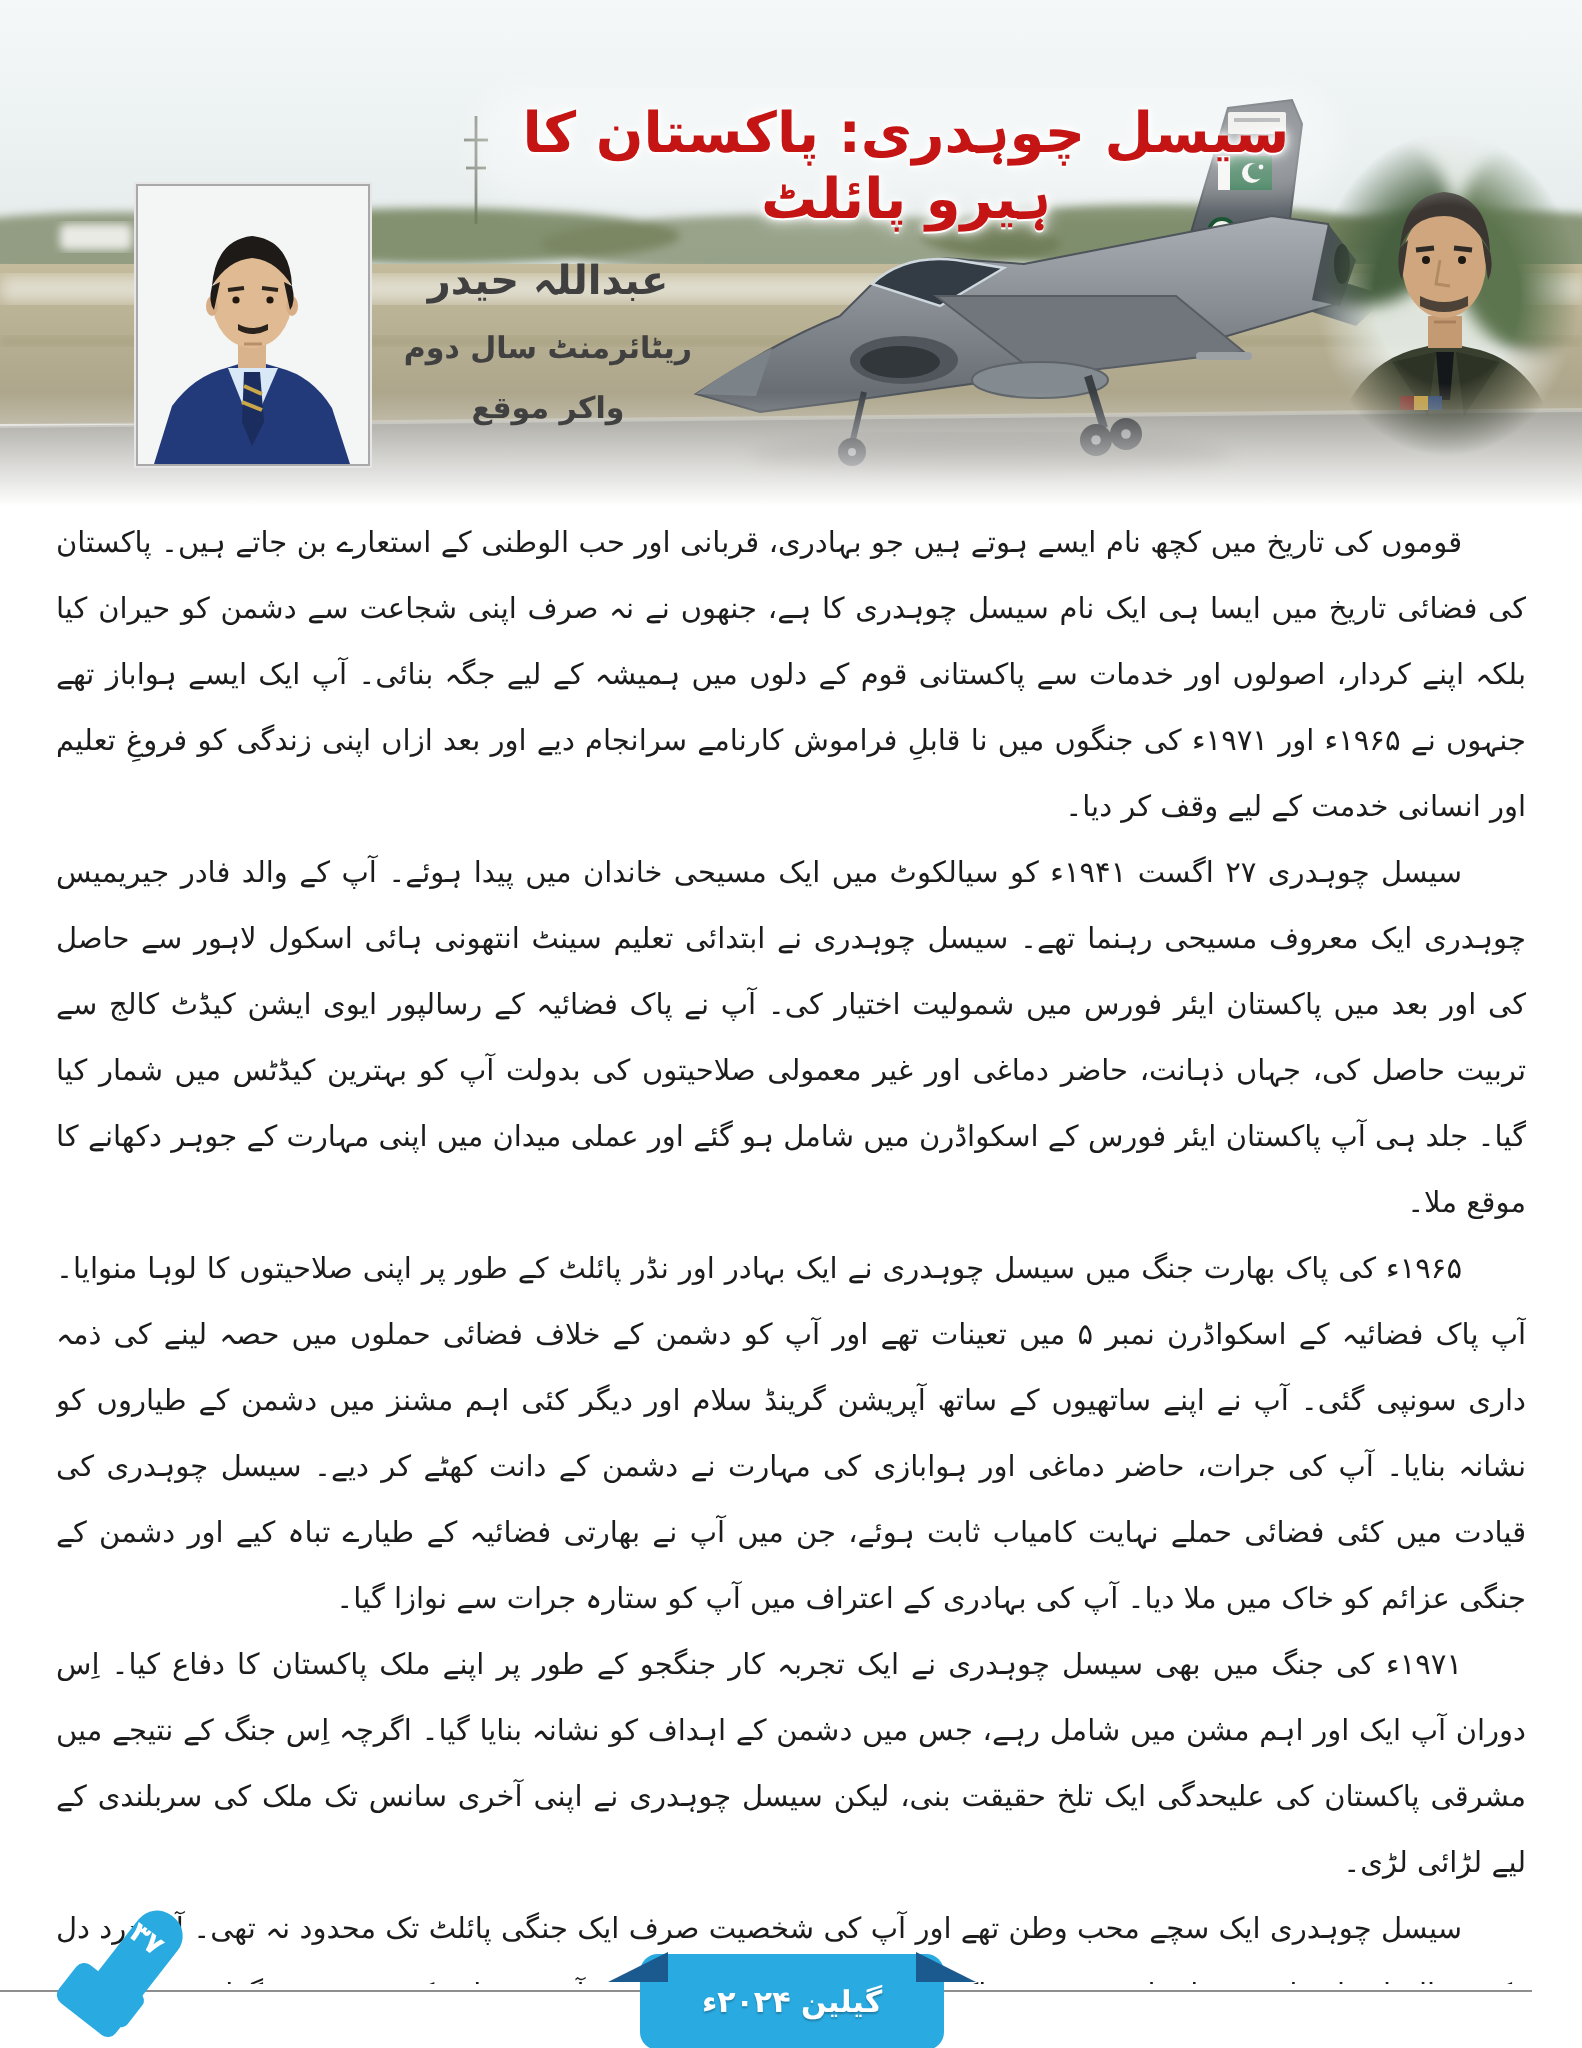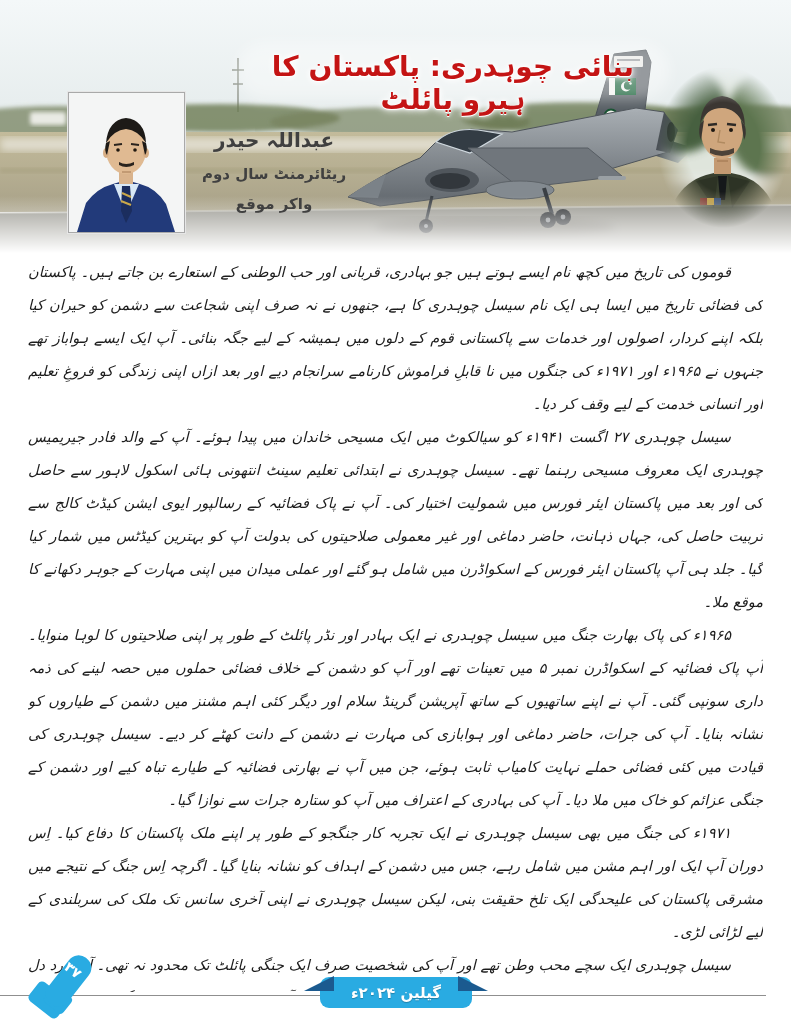--- a/index.html
+++ b/index.html
@@ -38,27 +38,27 @@
   .author-class{font-size:15px;font-weight:bold;margin-bottom:12px;}
   .author-house{font-size:15px;font-weight:bold;}
   
   .pilot-photo{position:absolute;left:656px;top:68px;width:135px;height:172px;
     -webkit-mask-image:radial-gradient(ellipse 52% 50% at 50% 46%,#000 52%,transparent 94%);
             mask-image:radial-gradient(ellipse 52% 50% at 50% 46%,#000 52%,transparent 94%);}
   
   .article{
     position:absolute;left:28px;top:256px;width:735px;height:736px;overflow:hidden;
     direction:rtl;text-align:justify;color:var(--text-black);
-    font-size:14.5px;line-height:33px;font-style:italic;
+    font-size:14.5px;line-height:33px;
   }
   .article p{text-indent:32px;}
   
   .footer-divider{position:absolute;left:0;top:995px;width:766px;height:0;
     border-top:1px solid #8f8f8f;}
-  .magazine-ribbon{position:absolute;left:320px;top:977px;width:152px;height:31px;
+  .magazine-ribbon{position:absolute;left:320px;top:977px;width:152px;height:48px;
     background:var(--ribbon-blue);border-radius:9px;z-index:3;
     display:flex;align-items:center;justify-content:center;}
   .ribbon-fold{position:absolute;top:-1px;width:30px;height:15px;background:var(--ribbon-dark);z-index:-1;}
   .ribbon-fold.left{left:-16px;clip-path:polygon(0 100%,100% 100%,100% 0);}
   .ribbon-fold.right{right:-16px;clip-path:polygon(0 0,0 100%,100% 100%);}
   .magazine-label{direction:rtl;color:#fff;font-size:15px;font-weight:bold;
     text-shadow:0 1px 1px rgba(0,0,0,.25);}
   .bookmark{position:absolute;left:24px;top:952px;width:80px;height:70px;z-index:4;}
   .bookmark .arm-long{position:absolute;left:32px;top:0;width:25px;height:58px;
     background:var(--ribbon-blue);border-radius:12px;transform:rotate(38deg);}
@@ -174,21 +174,21 @@
             <circle cx="563" cy="217" r="8" fill="#26292c" stroke="none"></circle>
           <circle cx="548" cy="220" r="2.4" fill="#8b8f93" stroke="none"></circle>
             <circle cx="563" cy="217" r="2.4" fill="#8b8f93" stroke="none"></circle>
         </g>
       </g>
     </svg>
     <div class="hero-fade"></div>
   </div>
 
   <div class="title-haze"></div>
-  <h1 class="page-title">بنائی چوہدری: پاکستان کا ہیرو پائلٹ</h1>
+  <h1 class="page-title">سیسل چوہدری: پاکستان کا ہیرو پائلٹ</h1>
 
   <div class="student-photo">
     <svg width="115" height="139" viewBox="0 0 115 139">
       <rect width="115" height="139" fill="#fbfbf8"></rect>
       <rect width="115" height="139" fill="#eef0f1" opacity=".5"></rect>
       <path d="M8,139 L17,110 Q28,95 44,91 L57,87 L71,91 Q87,95 97,111 L106,139 Z" fill="#223a7a"></path>
       <polygon points="45,91 57,121 70,91" fill="#d8e8f6"></polygon>
       <polygon points="53,93 61,93 63,118 57,130 52,118" fill="#1b2d5e"></polygon>
       <line x1="53" y1="100" x2="62" y2="104" stroke="#caa84a" stroke-width="2"></line>
       <line x1="52" y1="108" x2="62" y2="112" stroke="#caa84a" stroke-width="2"></line>

